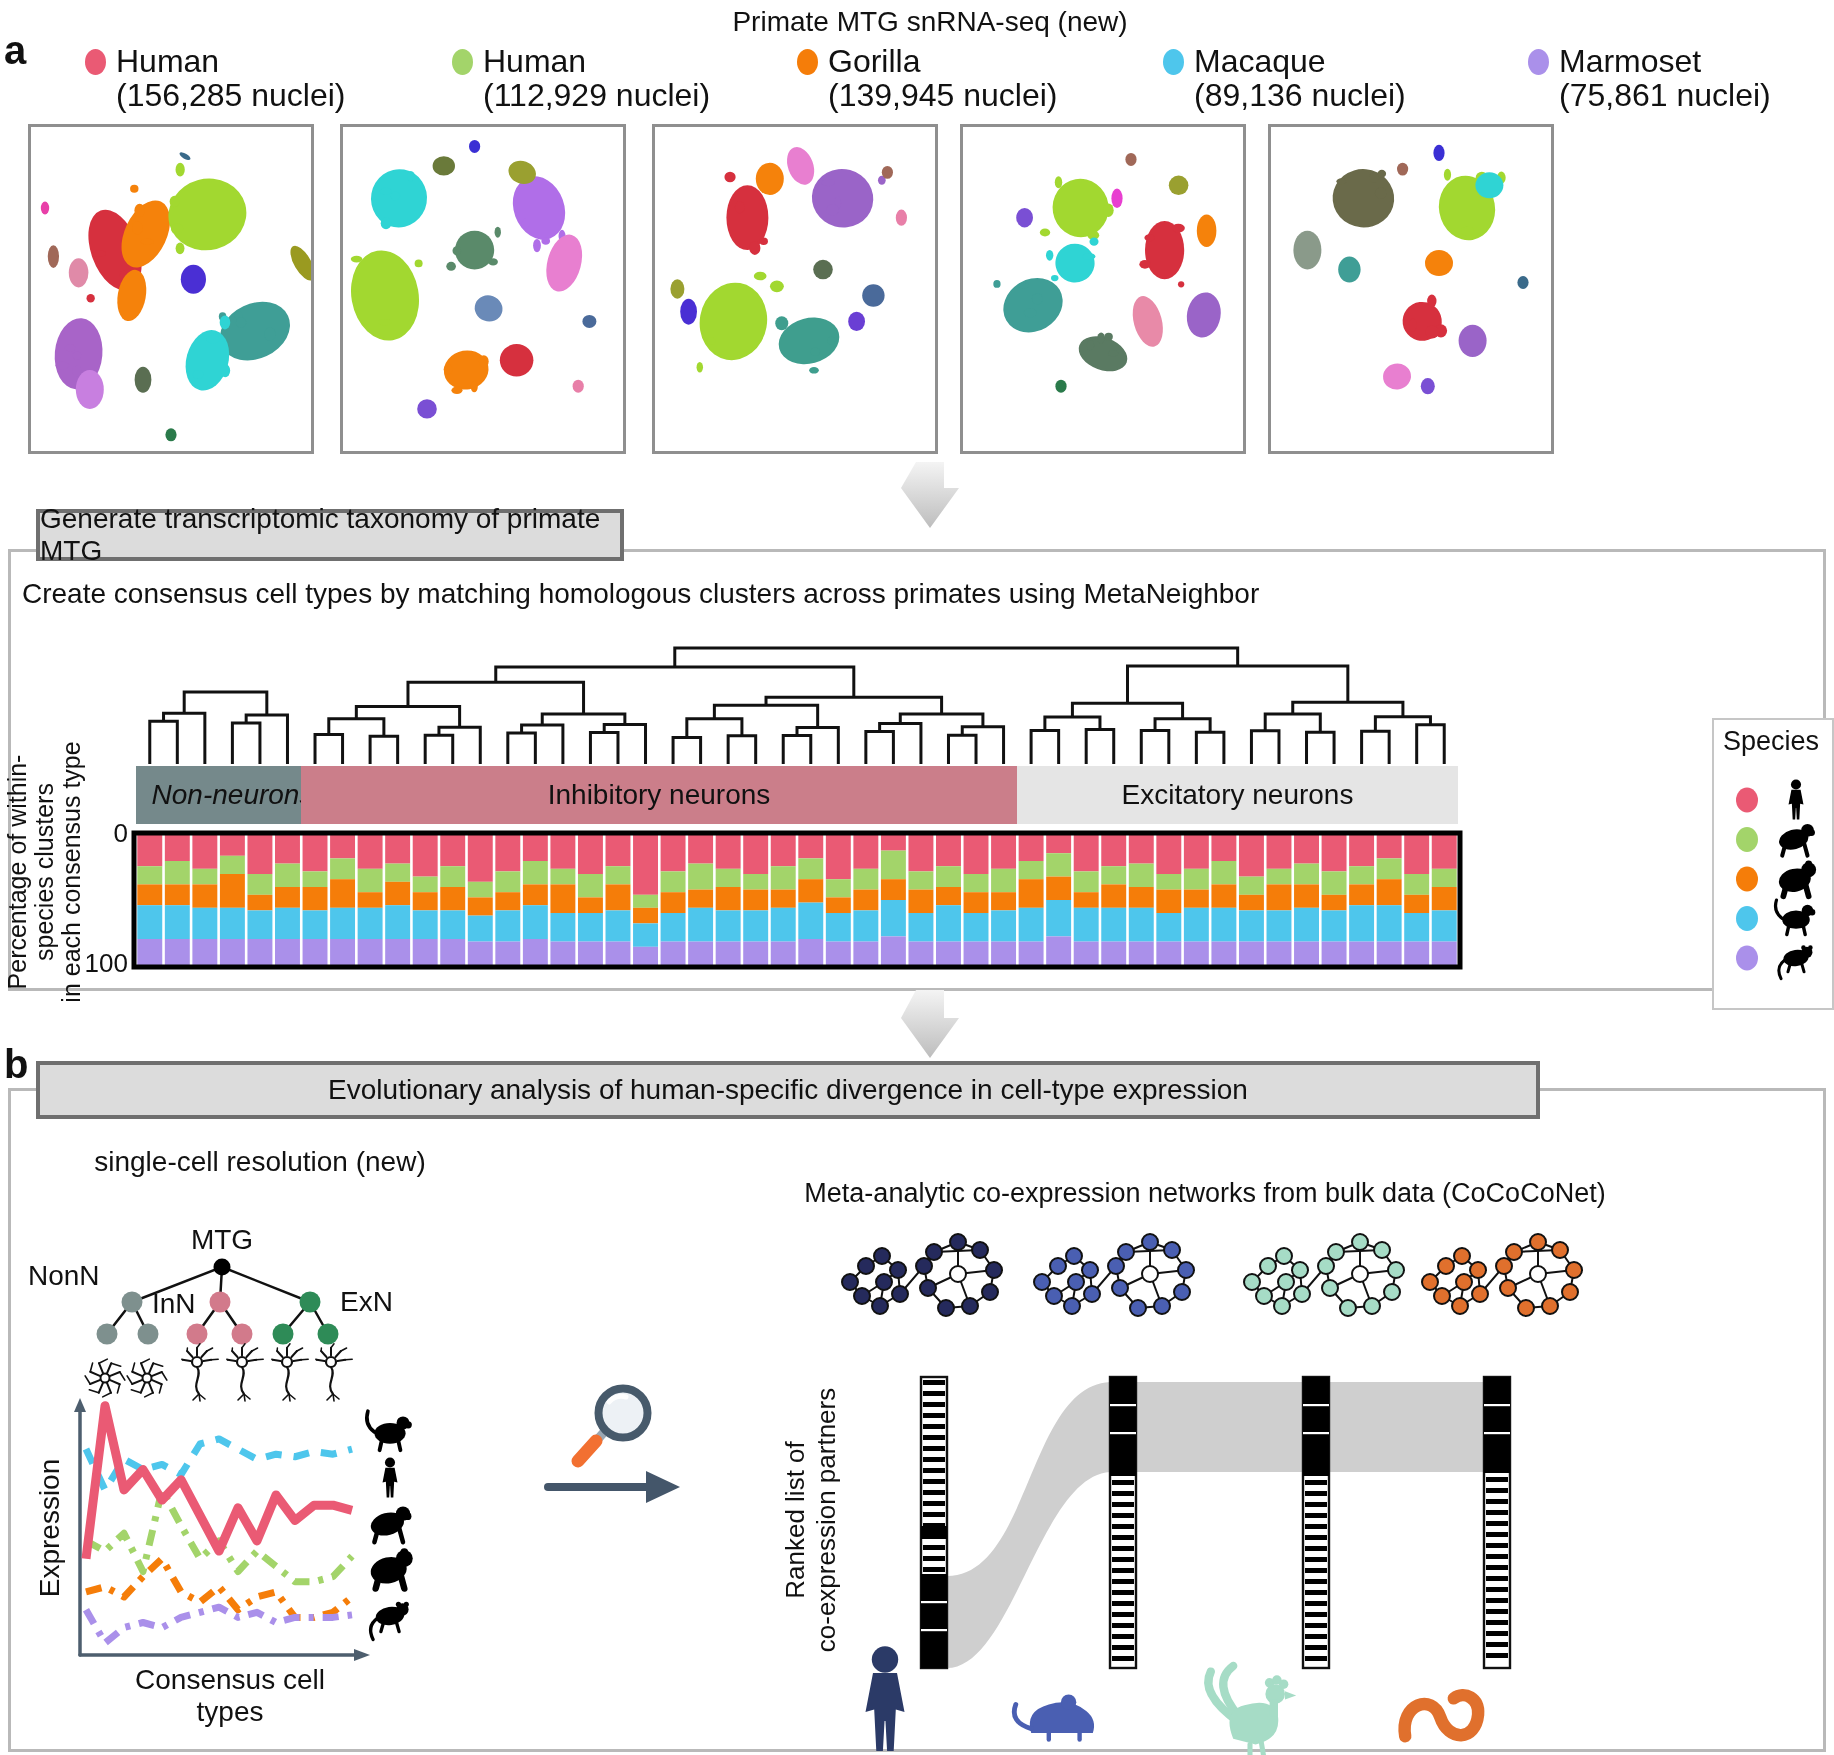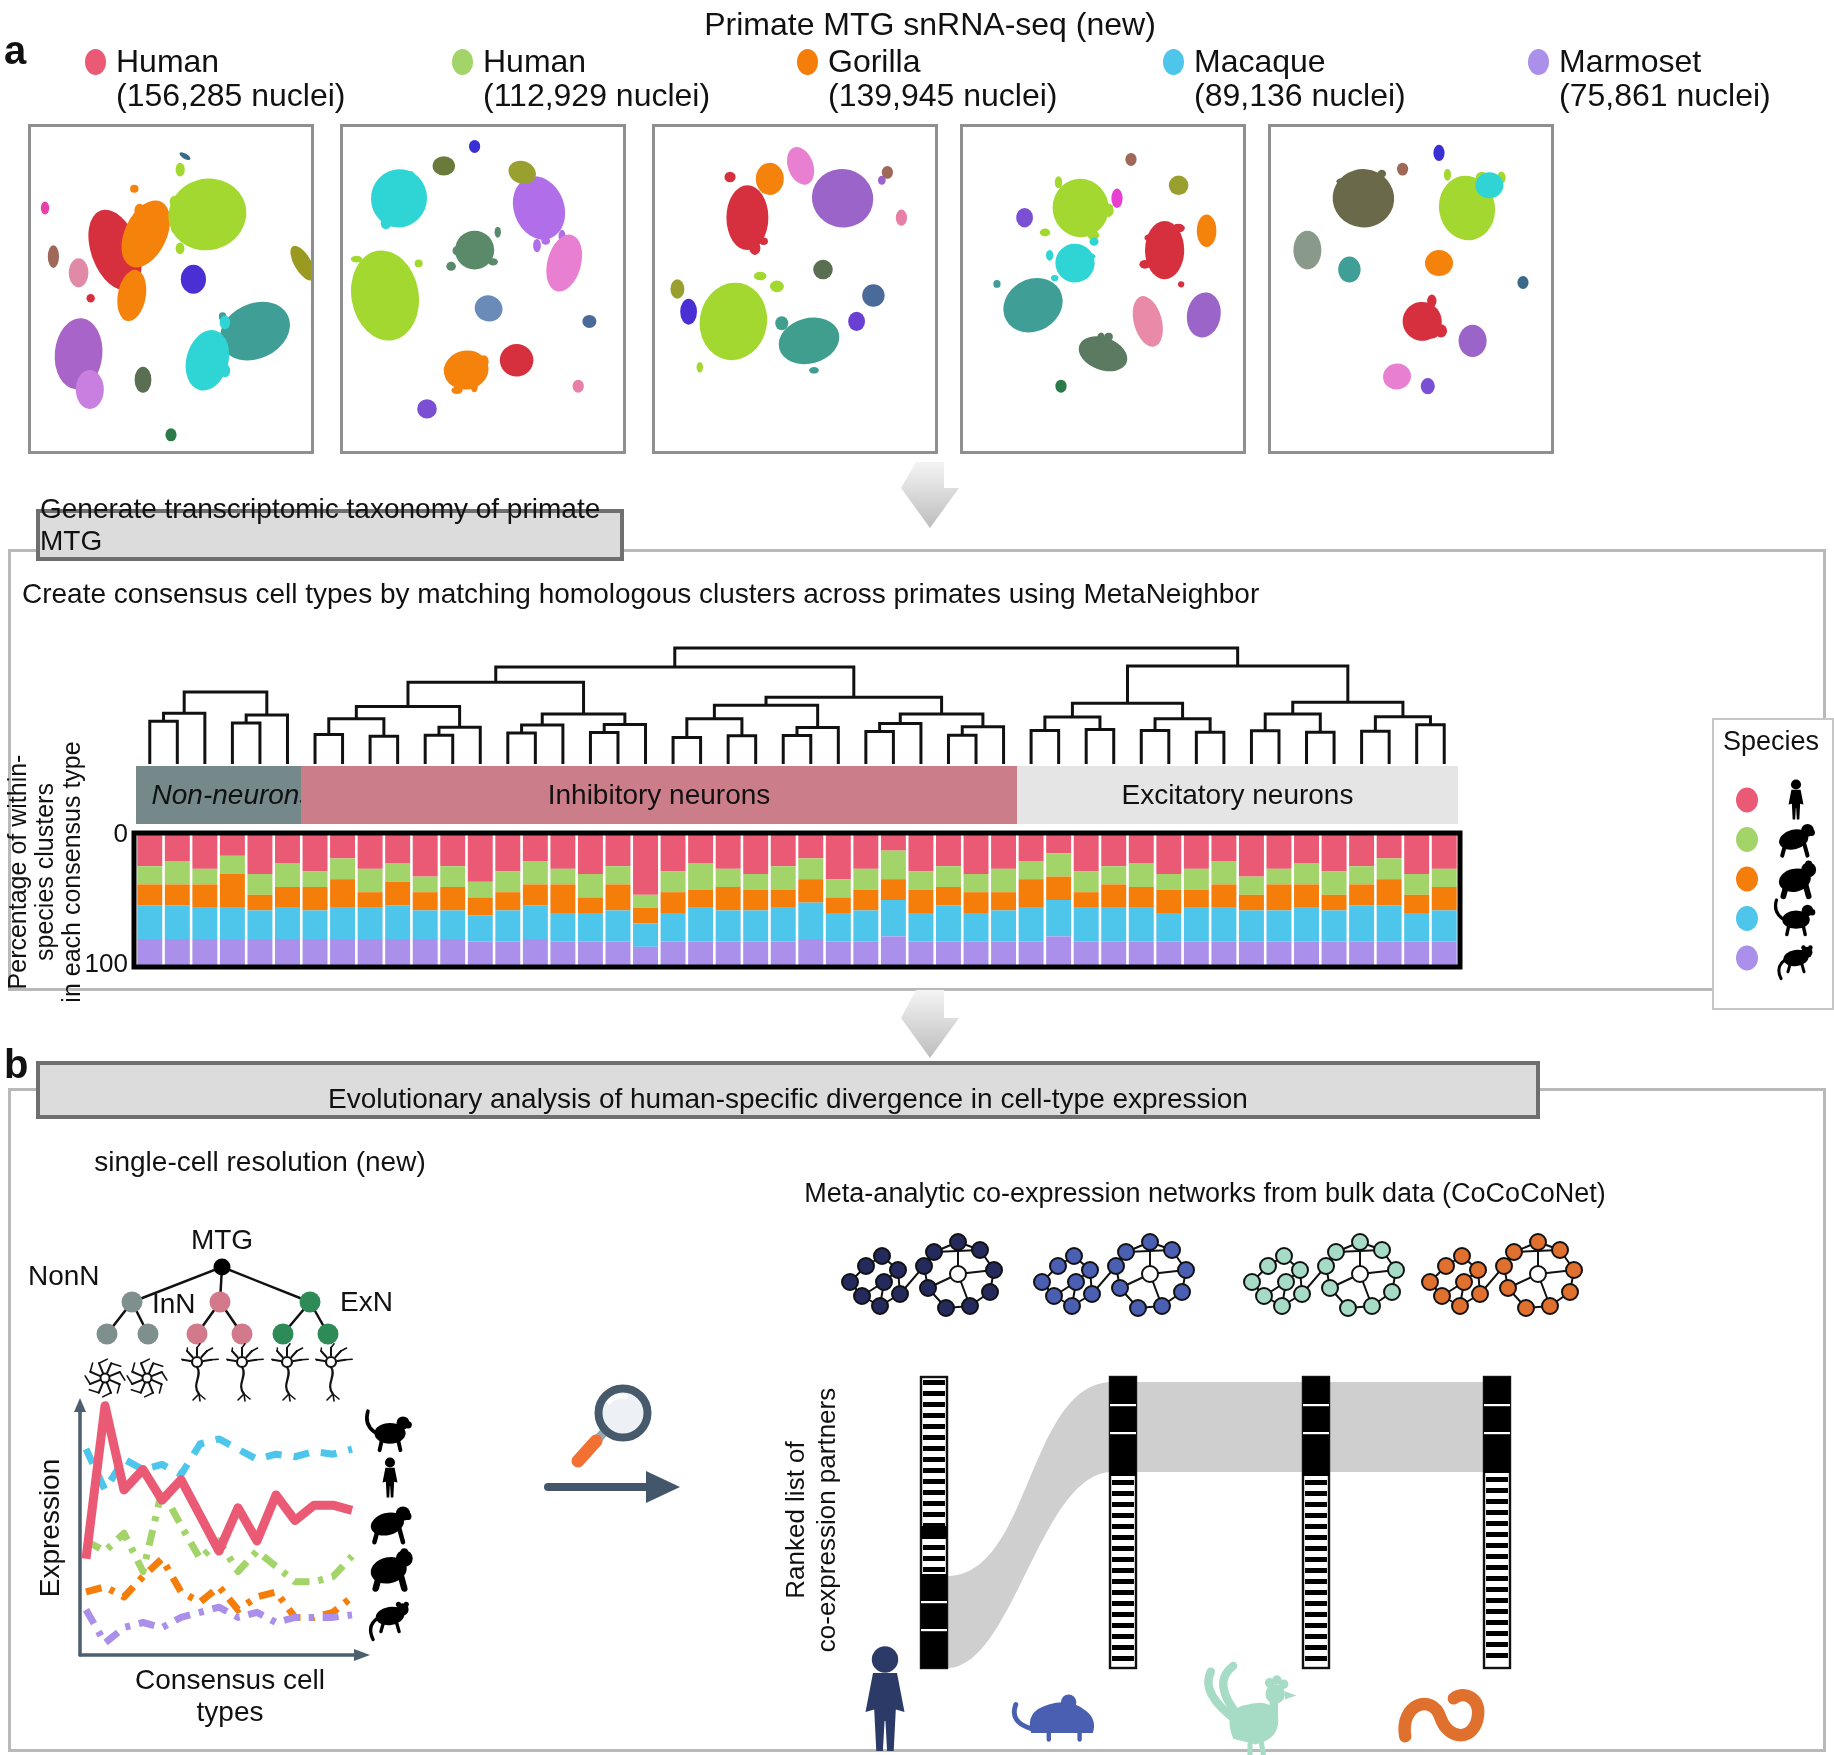--- a/index.html
+++ b/index.html
@@ -1,23 +1,23 @@
 <!DOCTYPE html>
 <html><head>
 <meta charset="utf-8">
 <style>
   body{margin:0;background:#fff;font-family:"Liberation Sans",sans-serif;color:#111}
   #canvas{position:relative;width:1834px;height:1755px;background:#fff;overflow:hidden}
   #gfx{position:absolute;left:0;top:0;z-index:1;pointer-events:none}
   .t{position:absolute;z-index:2;color:#111}
   .panelbox{position:absolute;border:3px solid #b9b9b9;background:#fff;z-index:0}
-  .hdrbox{position:absolute;background:#dcdcdc;border:4px solid #6f6f6f;display:flex;align-items:flex-end;justify-content:center;font-size:28px;z-index:2;color:#111}
+  .hdrbox{position:absolute;background:#dcdcdc;border:4px solid #6f6f6f;display:flex;align-items:center;justify-content:center;font-size:28px;z-index:2;color:#111}
   .legendbox{position:absolute;border:2px solid #c6c6c6;background:#fff;z-index:0}
   #a-label,#b-label{font-size:40px;font-weight:bold}
-  #fig-title{left:630px;top:6px;width:600px;text-align:center;font-size:32px}
+  #fig-title{left:630px;top:6px;width:600px;text-align:center;font-size:28px}
   .sp{position:absolute;top:44px;display:flex;z-index:2}
   .spdot{width:21px;height:26px;border-radius:50%;margin:5px 10px 0 0;display:inline-block}
   .spname,.spcount{font-size:32px;line-height:34px}
   .umap-box{position:absolute;top:124px;width:280px;height:324px;border:3px solid #8f8f8f;background:#fff;z-index:0}
   #taxo-panel{left:8px;top:549px;width:1812px;height:436px}
   #taxo-hdr{left:36px;top:509px;width:580px;height:44px}
   #taxo-sub{left:22px;top:578px;font-size:28px}
   #stack-ylabel{left:-104px;top:830px;width:300px;height:84px;transform:rotate(-90deg);text-align:center;font-size:25px;line-height:27px}
   .tick{font-size:26px;text-align:right}
   .grp{position:absolute;top:766px;height:58px;display:flex;align-items:center;justify-content:center;font-size:28px;z-index:2;color:#111}

